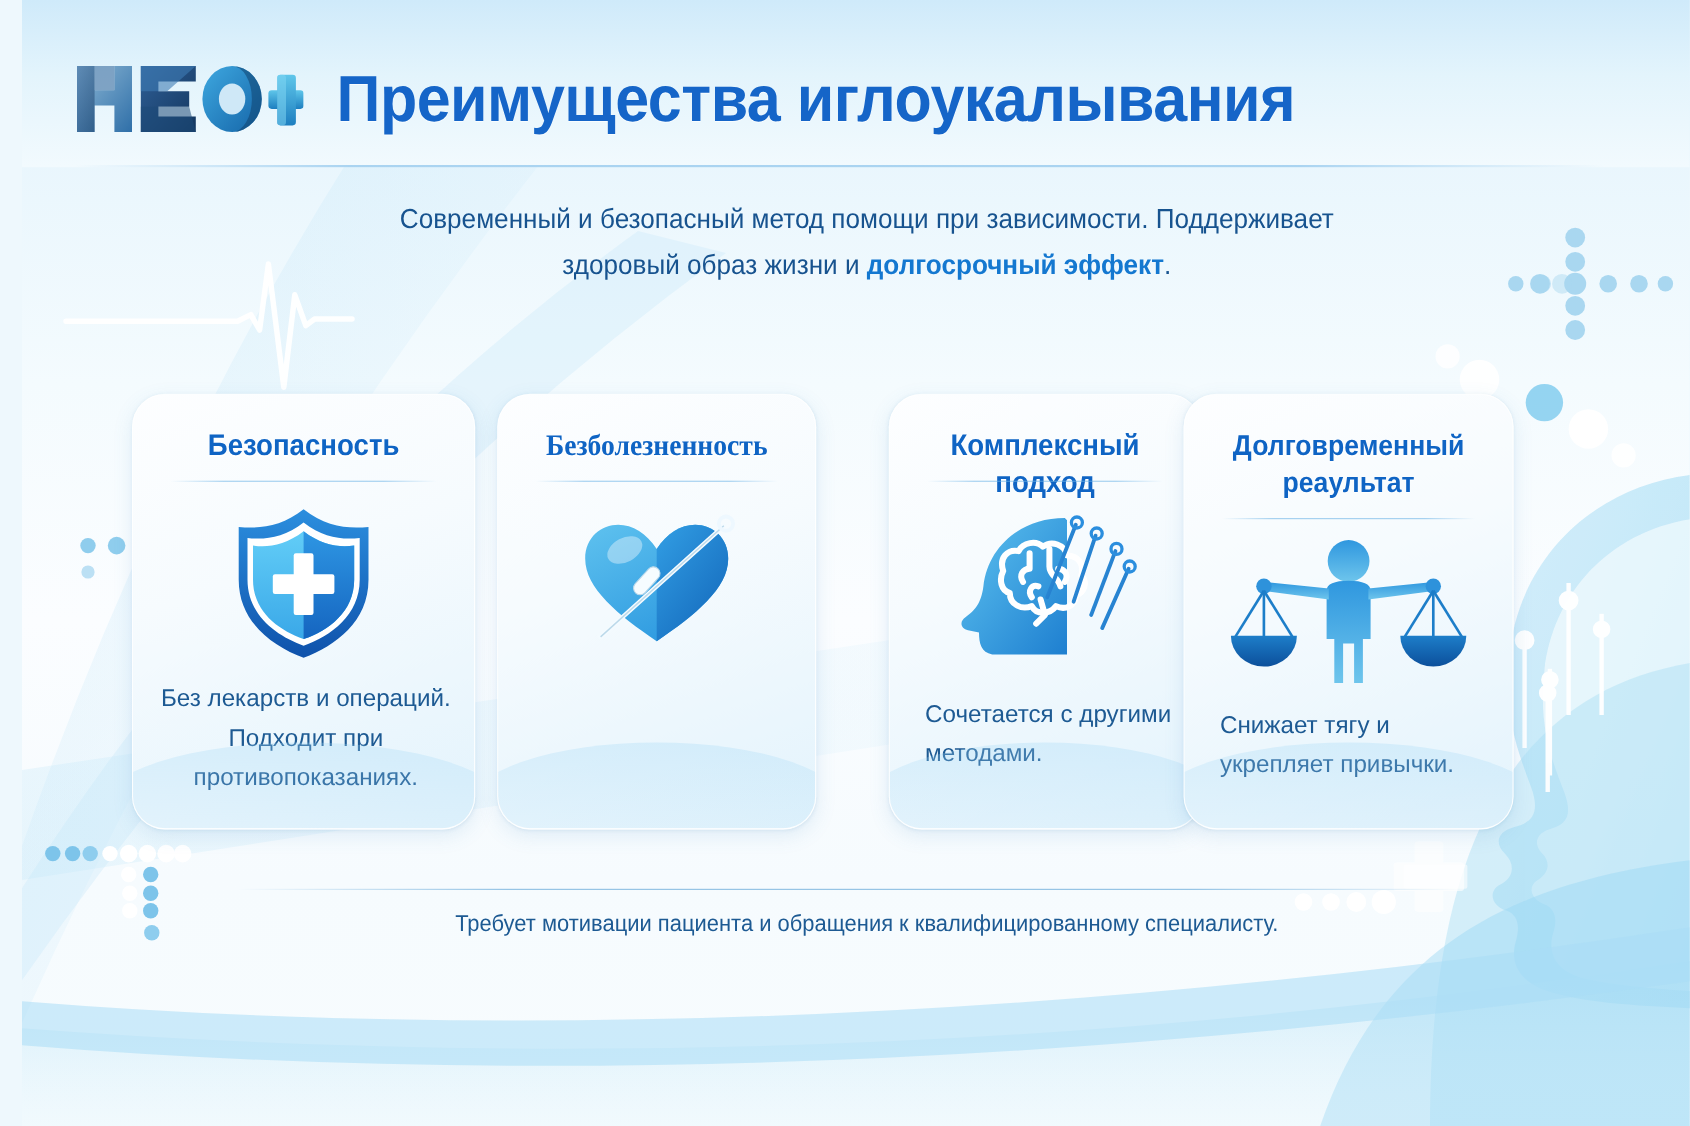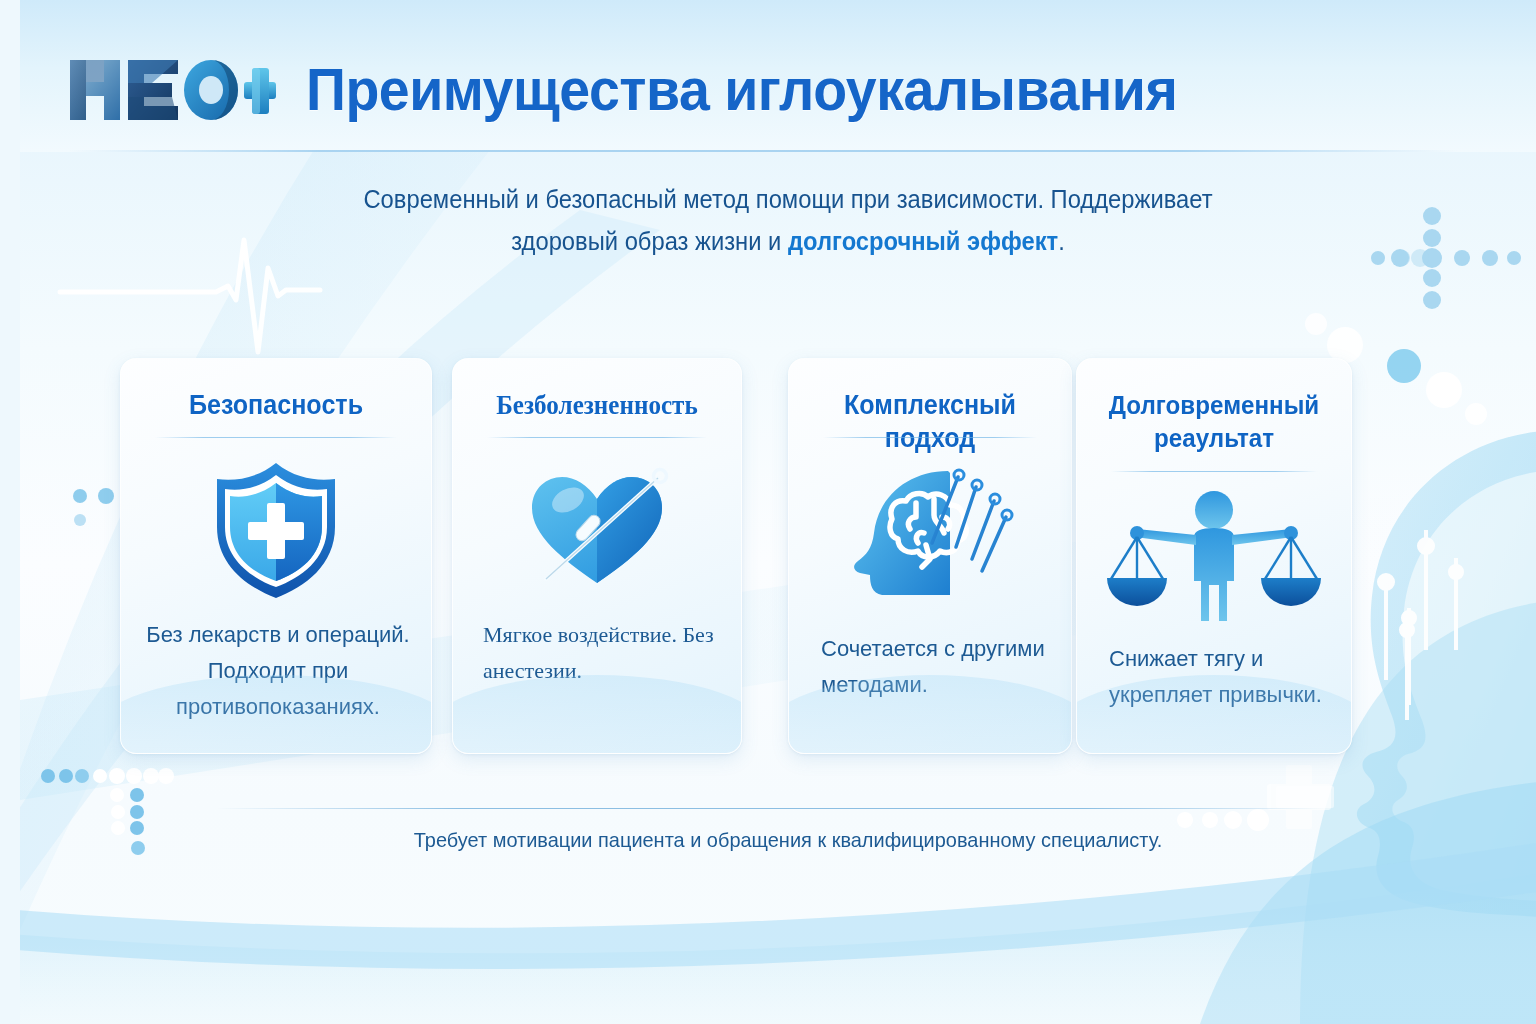--- a/index.html
+++ b/index.html
@@ -43,35 +43,35 @@
     text-align:center; line-height:42px;
     font-size:25px; color:#17538f;
     transform:scaleX(0.95); transform-origin:center top;
   }
   #subtitle b { color:#1478d0; font-weight:bold; }
 
   
   #cards { position:absolute; left:0; top:358px; width:1536px; height:400px; }
   .card {
     position:absolute; top:0; height:396px;
-    border-radius:16px;
+    border-radius:30px;
     background:linear-gradient(160deg,#fdfeff 0%, #f6fbfe 40%, #eaf6fd 78%, #e3f3fc 100%);
     box-shadow:0 6px 18px rgba(70,140,190,.13), 0 1px 3px rgba(70,140,190,.10);
     border:1px solid rgba(255,255,255,.85);
     overflow:hidden;
   }
   .card::after{
     content:""; position:absolute; left:-10%; bottom:-42px; width:120%; height:120px;
     border-radius:50%;
     background:linear-gradient(180deg, rgba(160,215,245,.30), rgba(190,230,250,0));
   }
   .card-1 { left:100px; width:312px; }
   .card-2 { left:432px; width:290px;font-family:Liberation Serif, serif; }
-  .card-3 { left:768px; width:284px; }
-  .card-4 { left:1056px; width:276px; }
+  .card-3 { left:788px; width:284px; }
+  .card-4 { left:1056px; width:300px; }
 
   .card-title {
     position:absolute; left:10px; right:10px; top:30px;
     text-align:center;
     font-size:27px; font-weight:bold; color:#0f64c4;
     line-height:33px;
     transform:scaleX(0.93);
     text-shadow:0 1px 0 rgba(255,255,255,.9);
   }
   .card-4 .card-title { font-size:26px; }
@@ -355,21 +355,20 @@
         <path d="M85 128 C 50 104 20 80 20 53 C 20 33 35 22 50 22 C 63 22 76 30 85 44 C 94 30 107 22 120 22 C 135 22 150 33 150 53 C 150 80 120 104 85 128 Z" fill="url(#hrtL)"></path>
         <path d="M85 44 C 94 30 107 22 120 22 C 135 22 150 33 150 53 C 150 80 120 104 85 128 Z" fill="url(#hrtR)"></path>
         <ellipse cx="56" cy="45" rx="17" ry="11" transform="rotate(-28 56 45)" fill="#ffffff" opacity=".38"></ellipse>
         <g>
           <line x1="34" y1="124" x2="146" y2="23" stroke="#f4fbff" stroke-width="4" stroke-linecap="round"></line>
           <line x1="34" y1="124" x2="146" y2="23" stroke="#bcd9ea" stroke-width="1.3"></line>
           <rect x="70" y="58" width="12" height="30" rx="6" transform="rotate(42 76 73)" fill="#f6fcff" stroke="#bcd9ea" stroke-width="1"></rect>
           <circle cx="148" cy="21" r="6.5" fill="none" stroke="#eef8ff" stroke-width="3.5"></circle>
         </g>
       </svg>
-      <div class="card-text">Мягкое воздействие. Без анестезии.</div>
     </div>
 
     <div class="card card-3">
       <div class="card-title">Комплексный подход</div>
       <div class="card-divider"></div>
       <svg class="card-icon" width="200" height="150" viewBox="0 0 200 150">
         <defs>
           <linearGradient id="hdG" x1="0" y1="0" x2="1" y2="1">
             <stop offset="0%" stop-color="#5ec3f0"></stop>
               <stop offset="100%" stop-color="#1e7fd0"></stop>

